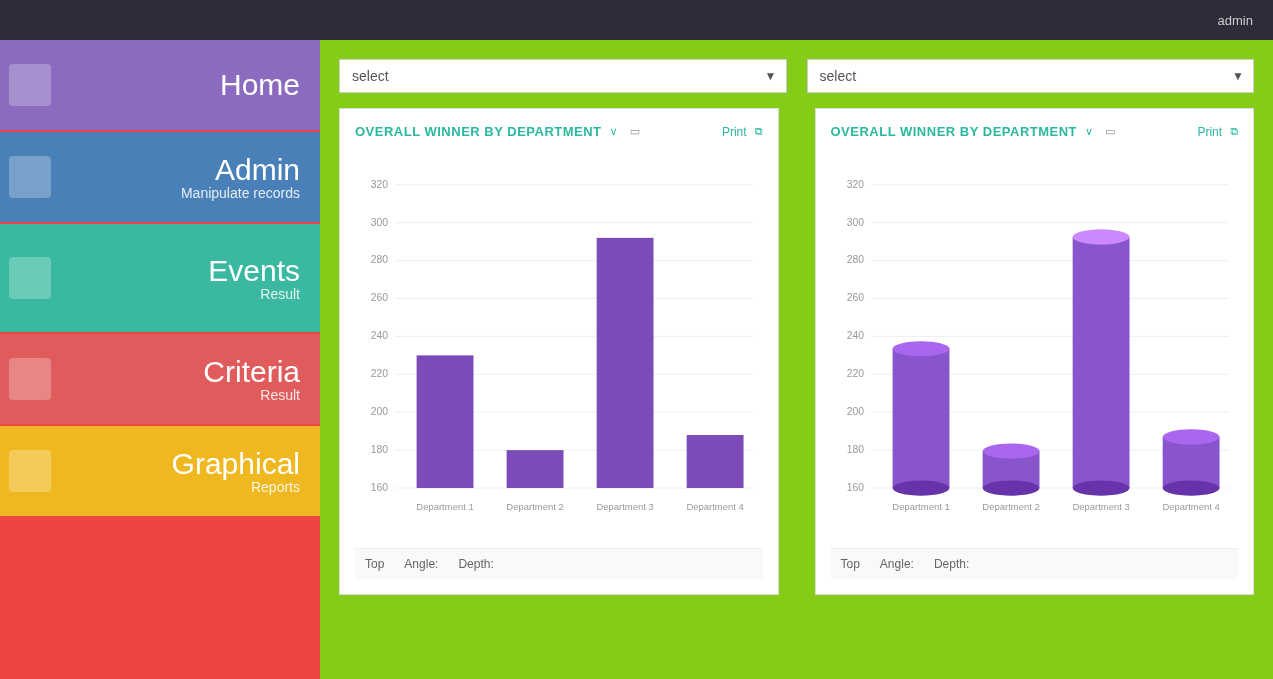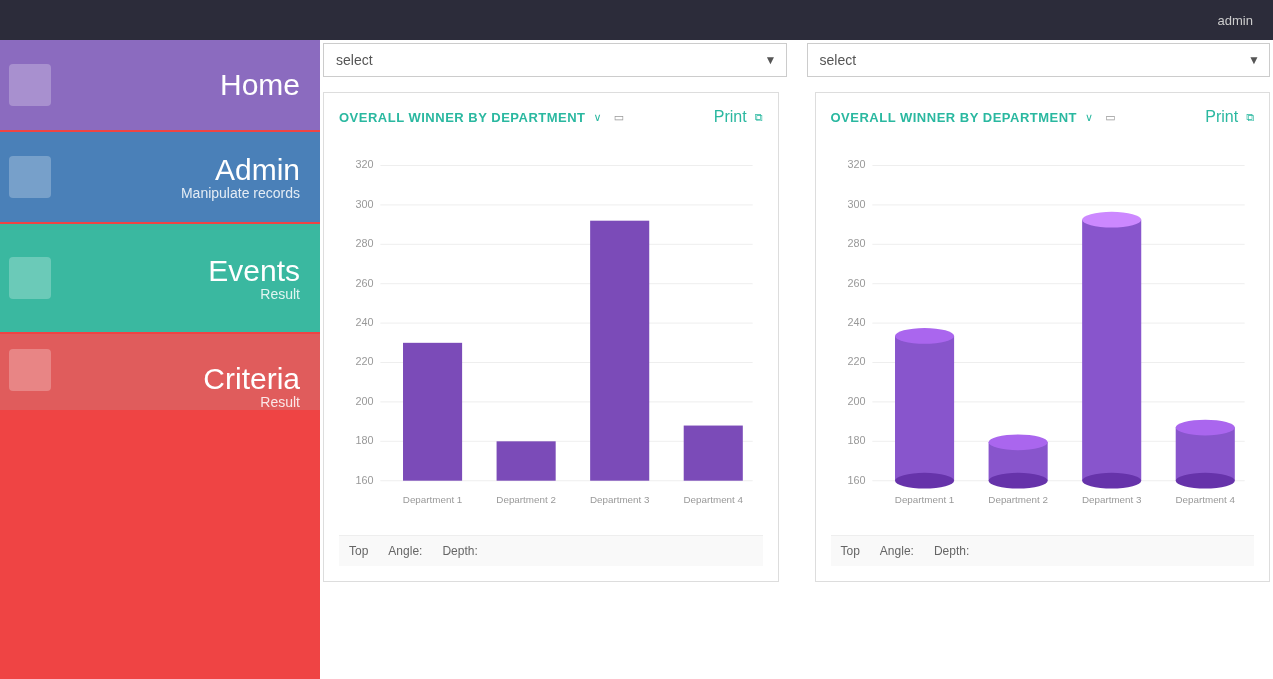--- a/index.html
+++ b/index.html
@@ -75,28 +75,28 @@
 
     .sidebar-sublabel {
       font-size: 14px;
       color: rgba(255,255,255,0.85);
       margin-top: -2px;
     }
 
     .home-item { background: #8b6bbf; height: 90px; }
     .admin-item { background: #4a80b8; height: 90px; }
     .events-item { background: #3ab8a0; height: 108px; }
-    .criteria-item { background: #e05c5c; height: 76px; align-items: flex-end; }
+    .criteria-item { background: #e05c5c; height: 90px; }
     .graphical-item { background: #f0b820; height: 90px; }
 
     
     .content {
       flex: 1;
-      background: #ffffff;
-      padding: 3px;
+      background: #84cc16;
+      padding: 19px;
       overflow-y: auto;
     }
 
     .dropdowns-row {
       display: flex;
       gap: 20px;
       margin-bottom: 15px;
     }
 
     .dropdown-wrap {
@@ -157,21 +157,21 @@
     }
 
     .chart-title-minimize {
       color: #999;
       font-size: 11px;
       margin-left: 4px;
     }
 
     .chart-print {
       color: #2ab8a0;
-      font-size: 16px;
+      font-size: 12px;
       margin-left: auto;
       cursor: pointer;
     }
 
     
     .bar-chart-area {
       width: 100%;
       height: 390px;
     }
 
@@ -230,20 +230,29 @@
     <div class="sidebar-item criteria-item">
       <div class="sidebar-icon">
         <div class="sidebar-icon-inner"></div>
       </div>
       <div class="sidebar-text">
         <span class="sidebar-label">Criteria</span>
         <span class="sidebar-sublabel">Result</span>
       </div>
     </div>
 
+    <div class="sidebar-item graphical-item">
+      <div class="sidebar-icon">
+        <div class="sidebar-icon-inner"></div>
+      </div>
+      <div class="sidebar-text">
+        <span class="sidebar-label">Graphical</span>
+        <span class="sidebar-sublabel">Reports</span>
+      </div>
+    </div>
 
   </div>
 
   <div class="content">
 
     <div class="dropdowns-row">
       <div class="dropdown-wrap">
         <select class="dropdown-select">
           <option>select</option>
         </select>

